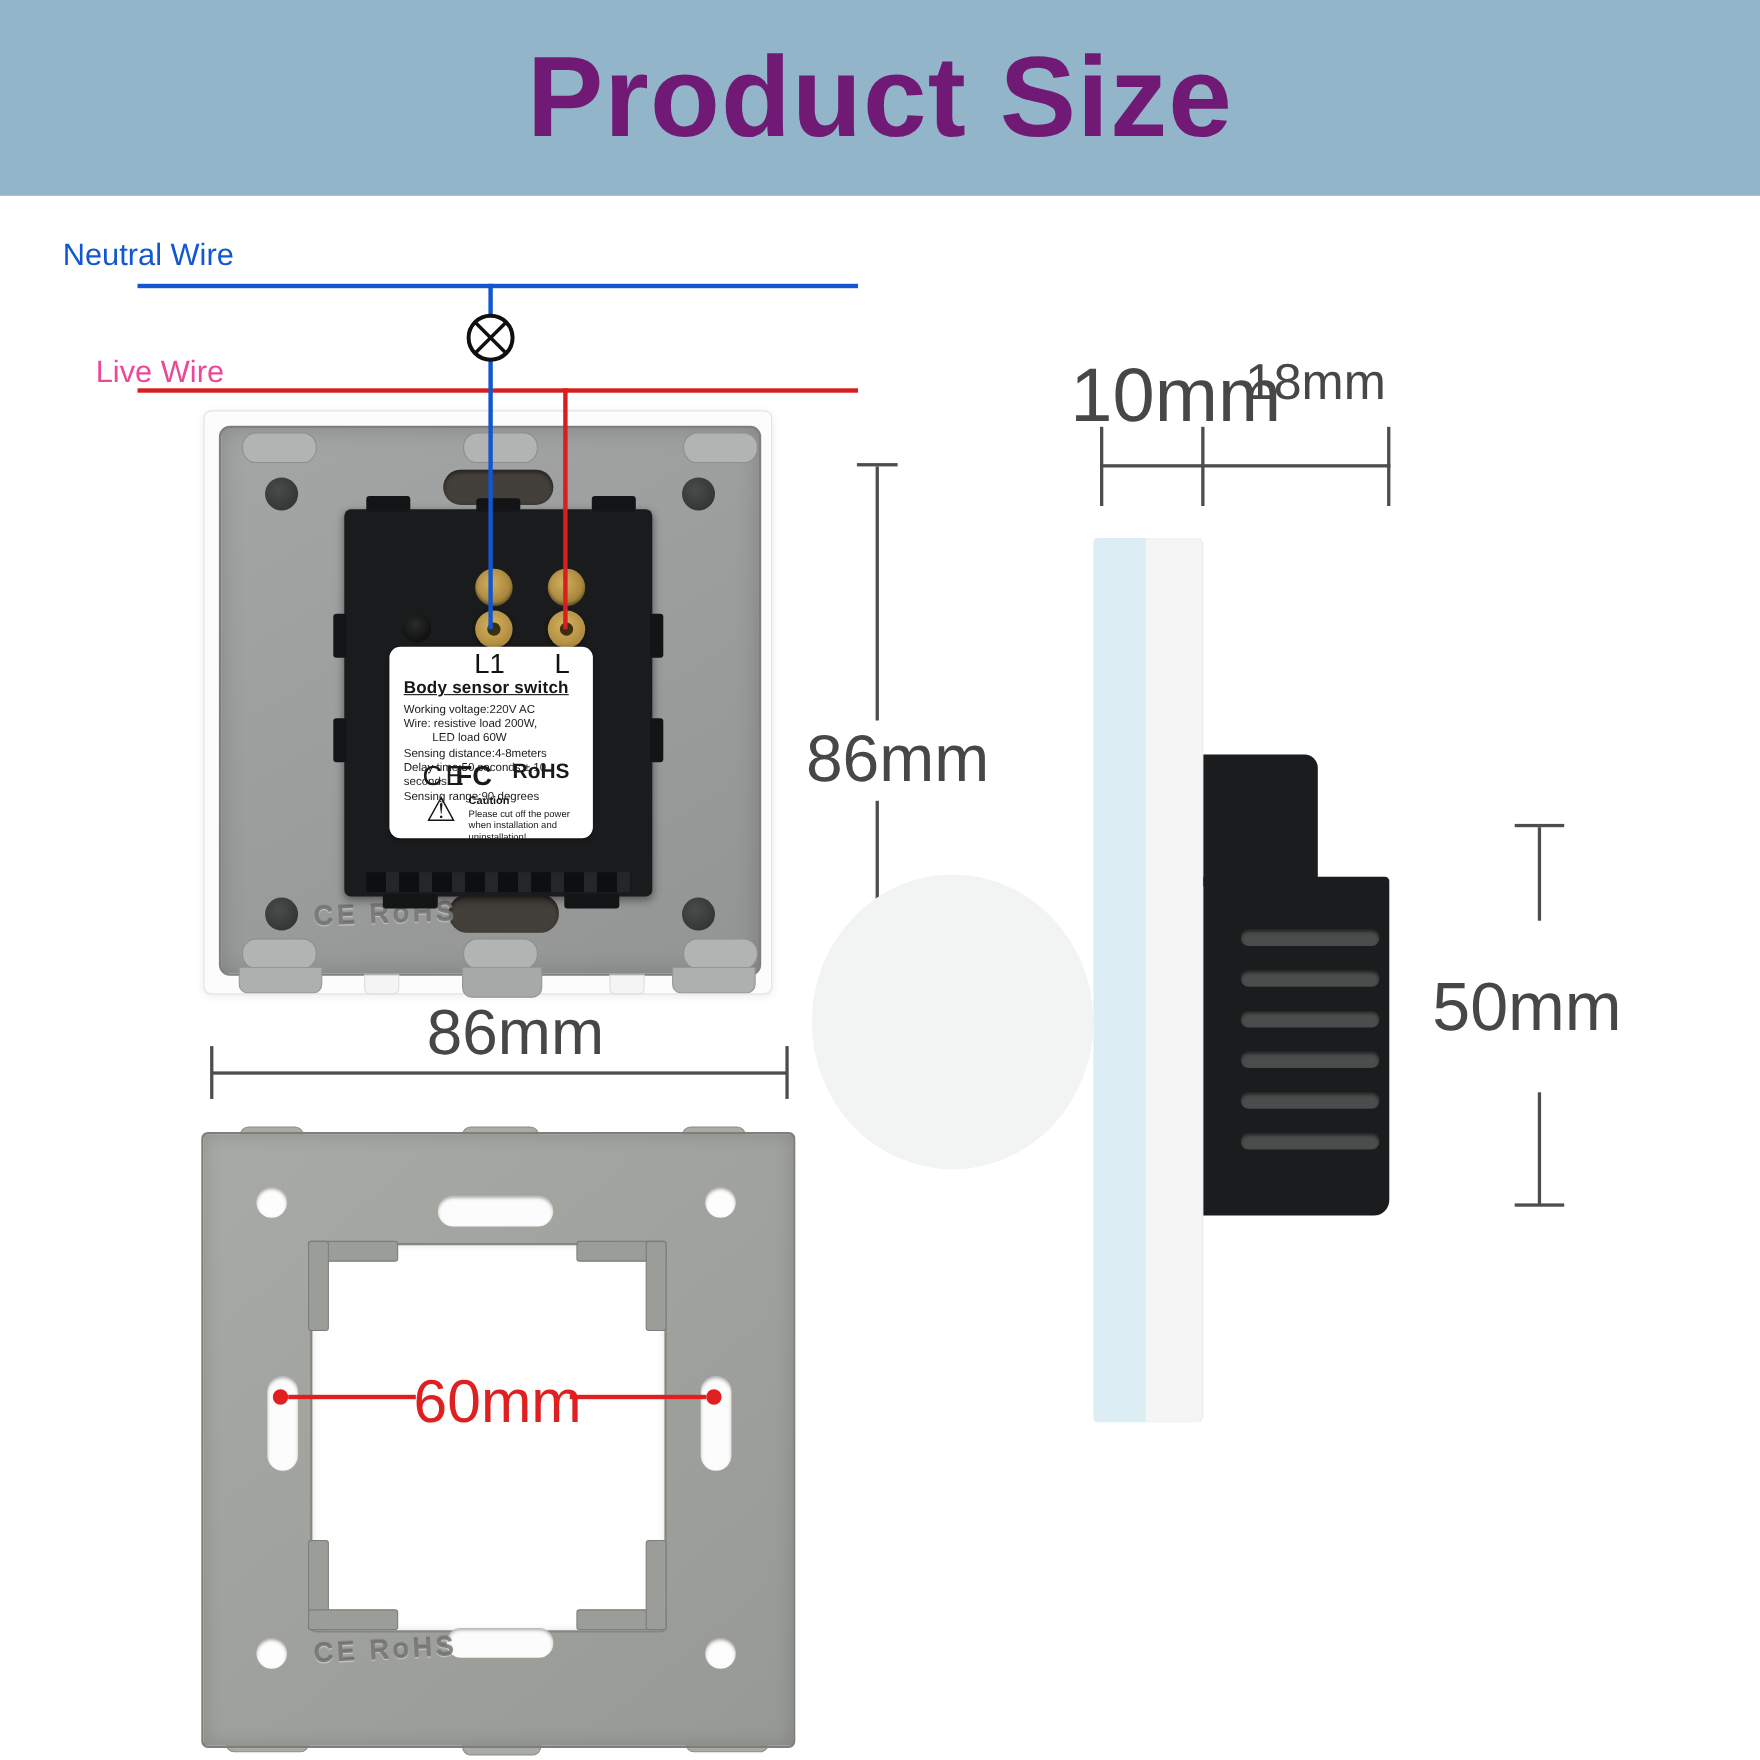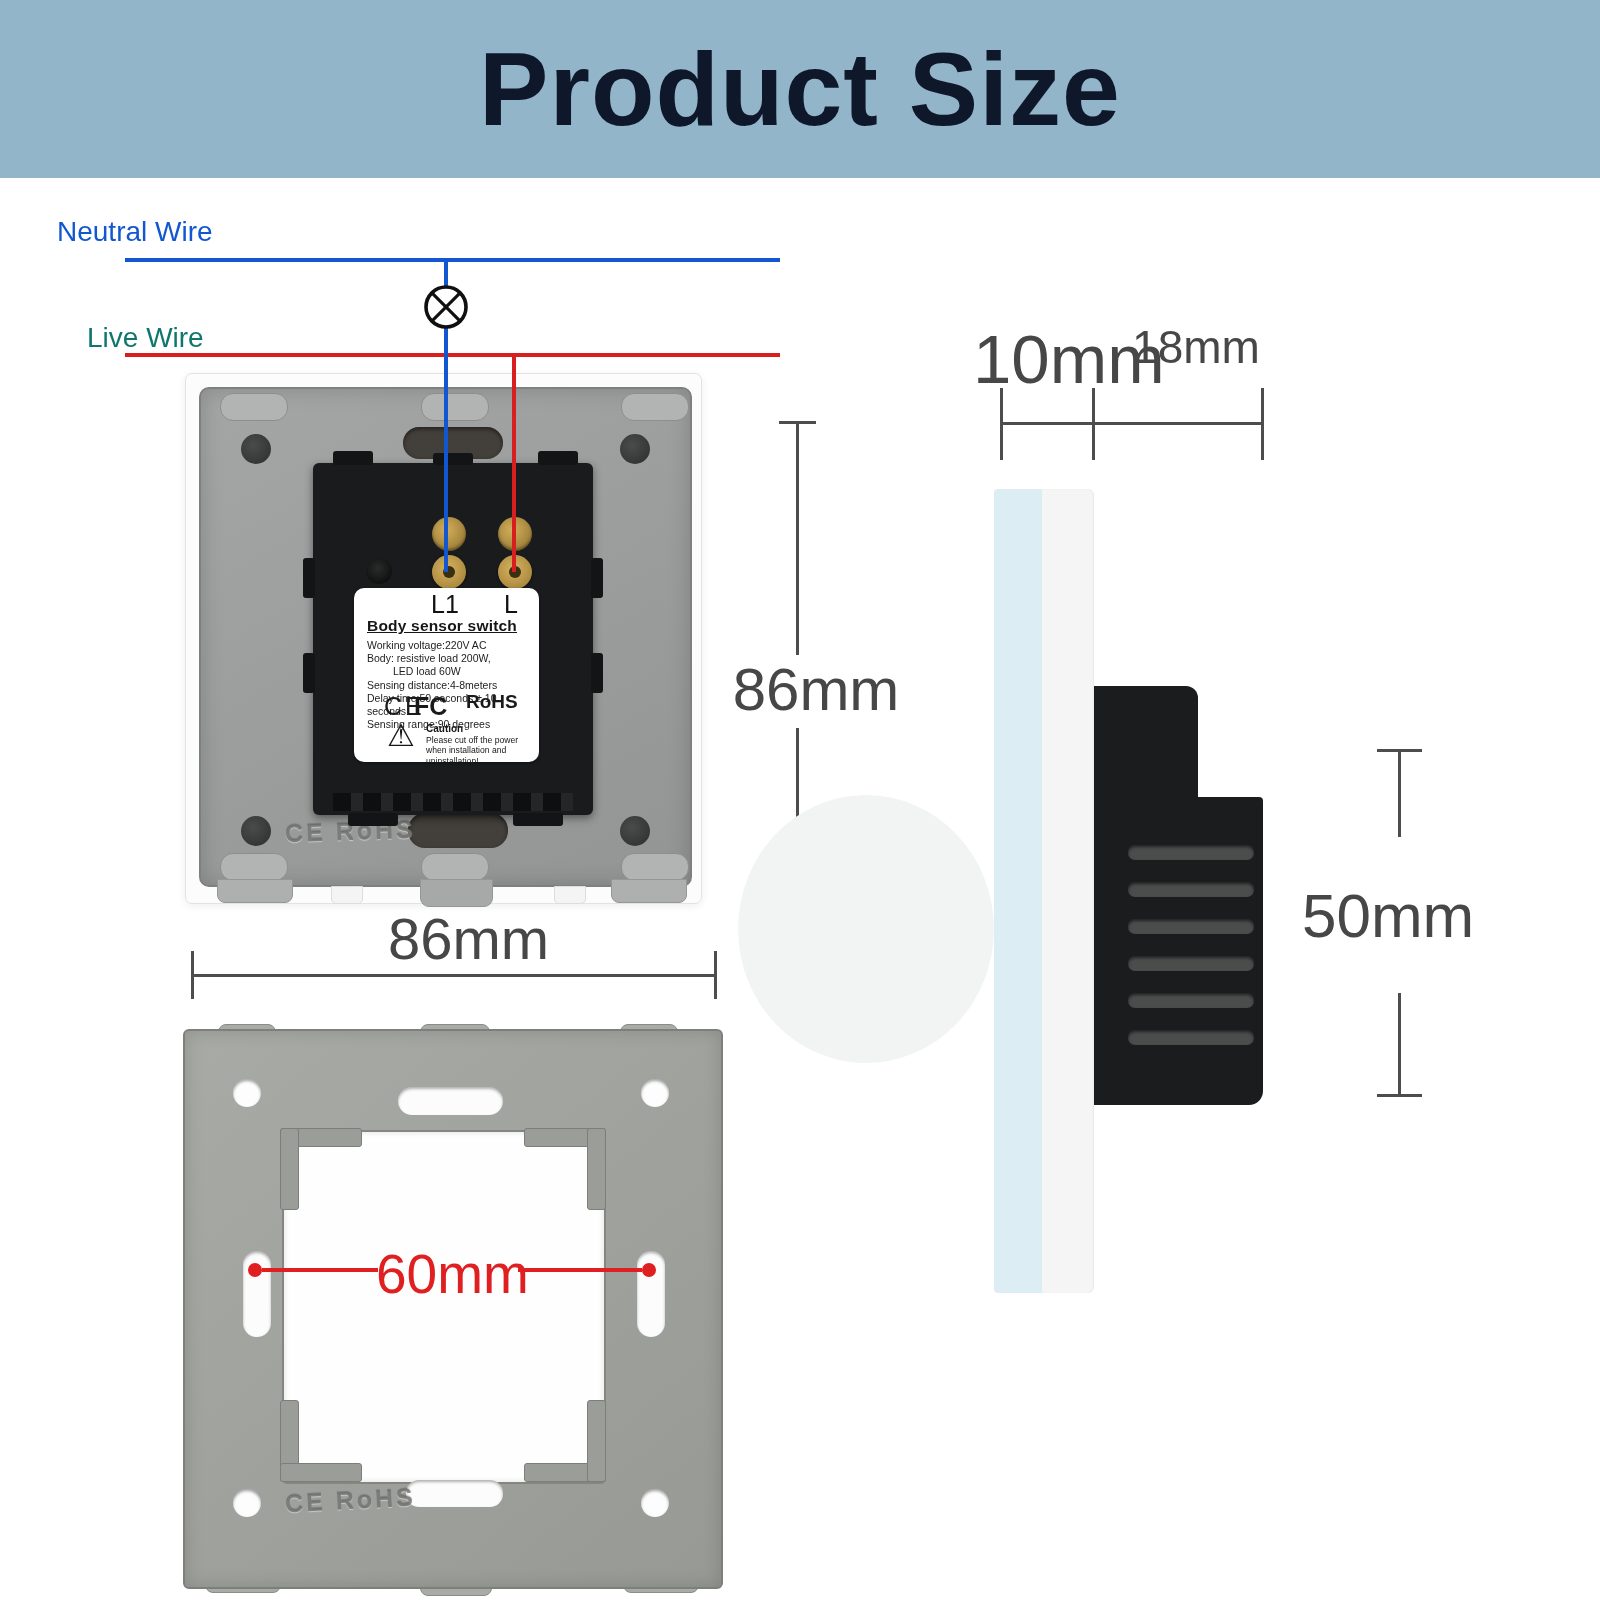--- a/index.html
+++ b/index.html
@@ -1,25 +1,25 @@
 <!DOCTYPE html>
 <html><head>
 <meta charset="utf-8">
 <style>
   html,body{margin:0;padding:0;background:#ffffff;}
   .canvas{position:relative;width:1600px;height:1600px;background:#ffffff;overflow:hidden;
           font-family:"Liberation Sans", sans-serif;}
   .a{position:absolute;}
   
   .banner{left:0;top:0;width:1600px;height:178px;background:#92b5ca;}
-  .banner h1{margin:0;height:178px;line-height:178px;text-align:center;color:#0f172a;
+  .banner h1{margin:0;height:178px;line-height:178px;text-align:center;color:#701a75;
              font-size:104px;font-weight:bold;letter-spacing:1px;}
   
   .wire-label-blue{color:#1257d0;font-size:28px;font-weight:500;}
-  .wire-label-red{color:#0f766e;font-size:28px;font-weight:500;}
+  .wire-label-red{color:#ec4899;font-size:28px;font-weight:500;}
   .hline-blue{background:#1257d0;height:4px;}
   .hline-red{background:#d81f1f;height:4px;}
   .vline-blue{background:#1257d0;width:4px;z-index:40;}
   .vline-red{background:#d81f1f;width:4px;z-index:40;}
   
   .dim-text{color:#474747;font-size:60px;text-align:center;white-space:nowrap;}
   .dim-line{background:#4d4d4d;}
   .dim-red{color:#e02020;font-size:55px;text-align:center;z-index:60;}
   .dim-dot{width:14px;height:14px;border-radius:50%;background:#e02020;z-index:60;}
   .dim-red-line{background:#e02020;height:4px;z-index:60;}
@@ -139,21 +139,21 @@
     <div class="a screwhead" style="left:312px;top:143px;"></div>
     <div class="a barrel" style="left:246px;top:181px;"></div>
     <div class="a barrel" style="left:312px;top:181px;"></div>
 
     <div class="a prodlabel">
       <div class="a term-lab" style="left:66px;top:2px;">L1</div>
       <div class="a term-lab" style="left:132px;top:2px;">L</div>
       <div class="a lab-title" style="left:13px;top:29px;">Body sensor switch</div>
       <div class="a spec" style="left:13px;top:51px;">
         <div>Working voltage:220V AC</div>
-        <div>Body: resistive load 200W,</div>
+        <div>Wire: resistive load 200W,</div>
         <div class="ind">LED load 60W</div>
         <div>Sensing distance:4-8meters</div>
         <div>Delay time:50 seconds ± 10 seconds.</div>
         <div>Sensing range:90 degrees</div>
       </div>
       <div class="a cert cert-ce" style="left:30px;top:104px;">CE</div>
       <div class="a cert" style="left:60px;top:104px;">FC</div>
       <div class="a cert" style="left:112px;top:103px;font-size:19px;">RoHS</div>
       <div class="a" style="left:33px;top:131px;font-size:31px;line-height:34px;">⚠</div>
       <div class="a caut-t" style="left:72px;top:135px;">Caution</div>

